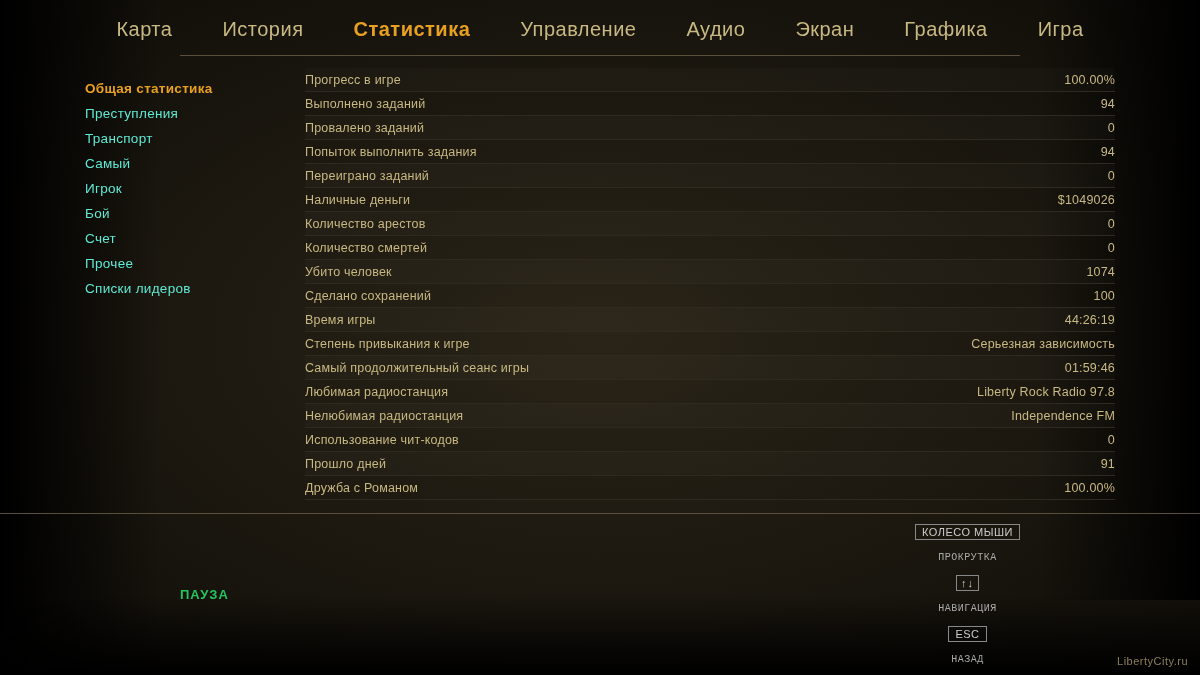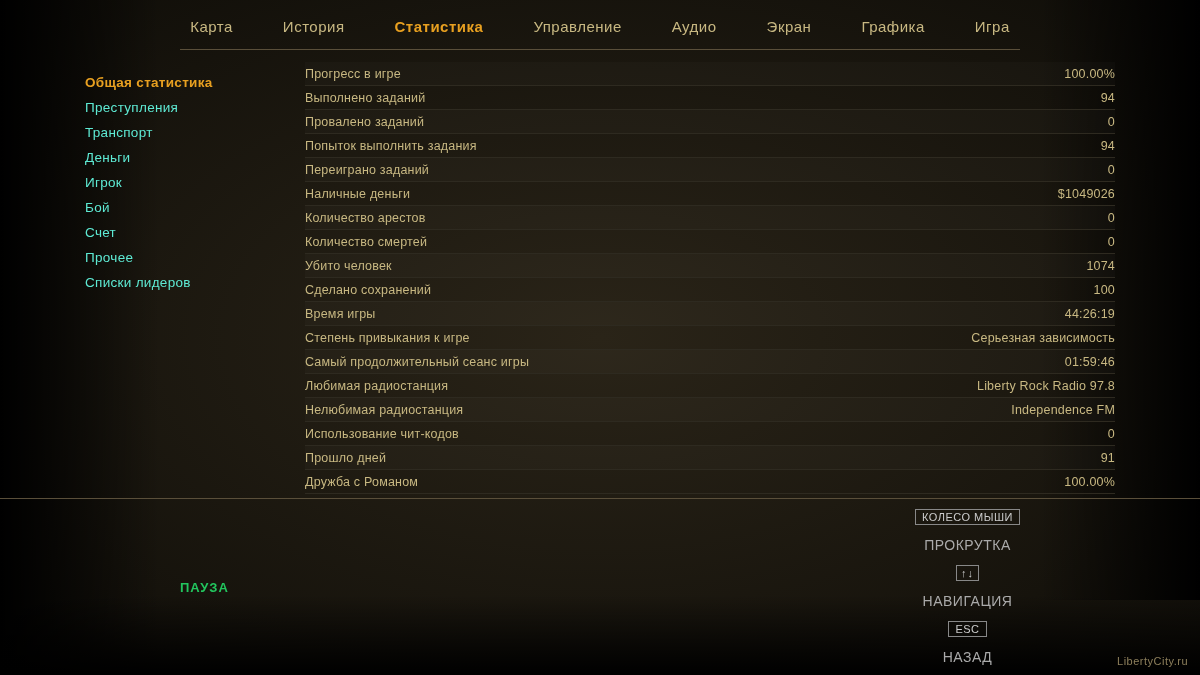--- a/index.html
+++ b/index.html
@@ -58,21 +58,21 @@
       justify-content: center;
       align-items: center;
       padding: 18px 0 14px;
       gap: 50px;
       border-bottom: 1px solid #5a4f3a;
       margin: 0 180px;
     }
 
     .nav-item {
       color: #c8b882;
-      font-size: 15px;
+      font-size: 20px;
       font-weight: normal;
       letter-spacing: 0.5px;
       cursor: pointer;
       text-transform: none;
       text-align: right;
     }
 
     .nav-item.active {
       color: #e8a020;
       font-weight: bold;
@@ -170,22 +170,23 @@
     .hint-box {
       border: 1px solid #888;
       color: #ccc;
       font-size: 11px;
       padding: 1px 6px;
       letter-spacing: 0.5px;
     }
 
     .hint-label {
       color: #aaa;
-      font-size: 14px;
+      font-size: 10px;
       letter-spacing: 0.5px;
+      font-family: Liberation Mono, monospace;
     }
 
     .nav-arrows {
       border: 1px solid #888;
       color: #ccc;
       font-size: 11px;
       padding: 1px 4px;
       letter-spacing: 1px;
     }
 
@@ -220,21 +221,21 @@
       <span class="nav-item">Графика</span>
       <span class="nav-item">Игра</span>
     </nav>
 
   <div class="content-area">
 
     <div class="sidebar">
     <div class="sidebar-item active">Общая статистика</div>
         <div class="sidebar-item">Преступления</div>
         <div class="sidebar-item">Транспорт</div>
-        <div class="sidebar-item">Деньги</div>
+        <div class="sidebar-item">Самый</div>
         <div class="sidebar-item">Игрок</div>
         <div class="sidebar-item">Бой</div>
         <div class="sidebar-item">Счет</div>
         <div class="sidebar-item">Прочее</div>
         <div class="sidebar-item">Списки лидеров</div>
       </div>
 
     <div class="stats-panel">
     <div class="stat-row">
           <span class="stat-label">Прогресс в игре</span>

